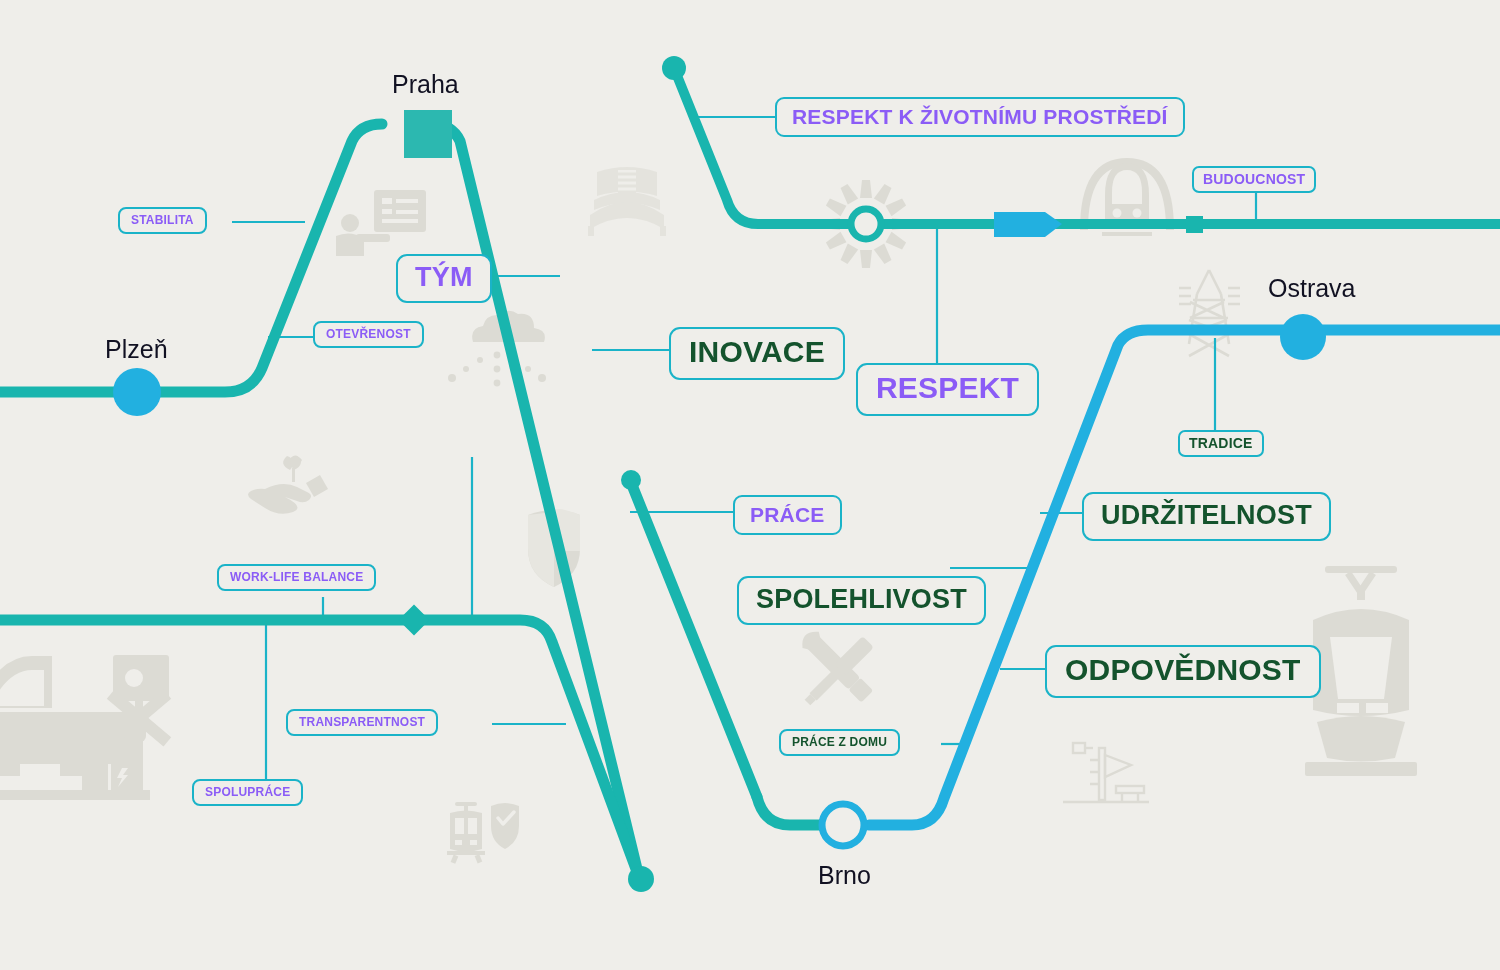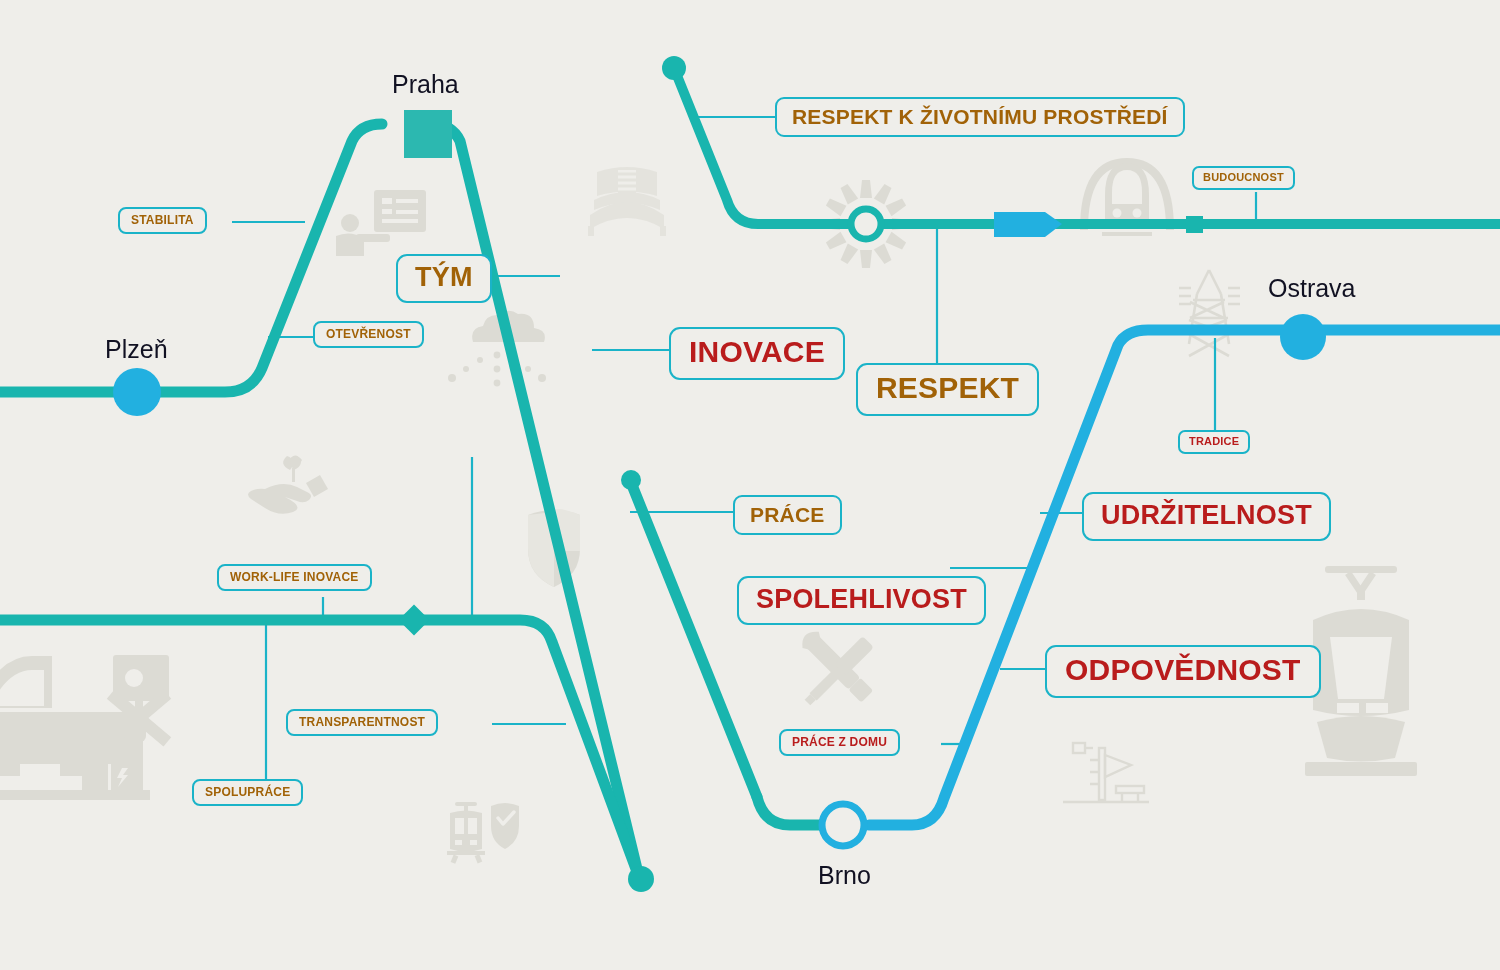--- a/index.html
+++ b/index.html
@@ -14,33 +14,33 @@
   svg.layer{position:absolute;left:0;top:0;width:1500px;height:970px;}
   .bgicons{opacity:1;}
 
   
   .chip{
     position:absolute;
     box-sizing:border-box;
     background:#efeeea;
     border:2px solid #1ab3c8;
     border-radius:9px;
-    color:#a16207;
+    color:#8b5cf6;
     font-weight:bold;
     display:flex;
     align-items:center;
     justify-content:center;
     white-space:nowrap;
     letter-spacing:.2px;
     line-height:1;
     z-index:6;
   }
-  .chip.teal{ color:#b91c1c; border-color:#1ab3c8; }
+  .chip.teal{ color:#14532d; border-color:#1ab3c8; }
   .chip.small{ font-size:12px; padding:5px 11px 6px; border-width:2px; border-radius:8px;}
-  .chip.xsmall{ font-size:11px; padding:4px 9px 5px; border-width:2px; border-radius:7px;}
+  .chip.xsmall{ font-size:14px; padding:4px 9px 5px; border-width:2px; border-radius:7px;}
   .chip.med{ font-size:21px; padding:7px 15px 8px; border-radius:9px;}
   .chip.big{ font-size:27px; padding:8px 17px 10px; border-radius:11px;}
   .chip.xbig{ font-size:30px; padding:8px 18px 11px; border-radius:11px;}
 
   
   .city{
     position:absolute;
     color:#111122;
     font-size:25px;
     font-weight:normal;
@@ -315,21 +315,21 @@
   <div class="city" style="left:818px;top:861px;">Brno</div>
   <div class="city" style="left:1268px;top:274px;">Ostrava</div>
 
   <div class="chip small" style="left:118px;top:207px;">STABILITA</div>
 
   <div class="chip big" style="left:396px;top:254px;">TÝM</div>
 
   <div class="chip small" style="left:313px;top:321px;">OTEVŘENOST</div>
 
 
-  <div class="chip small" style="left:217px;top:564px;">WORK-LIFE INOVACE</div>
+  <div class="chip small" style="left:217px;top:564px;">WORK-LIFE BALANCE</div>
 
   <div class="chip small" style="left:286px;top:709px;">TRANSPARENTNOST</div>
 
   <div class="chip small" style="left:192px;top:779px;">SPOLUPRÁCE</div>
 
   <div class="chip med" style="left:775px;top:97px;">RESPEKT K ŽIVOTNÍMU PROSTŘEDÍ</div>
 
   <div class="chip xbig teal" style="left:669px;top:327px;">INOVACE</div>
 
   <div class="chip xbig" style="left:856px;top:363px;">RESPEKT</div>

